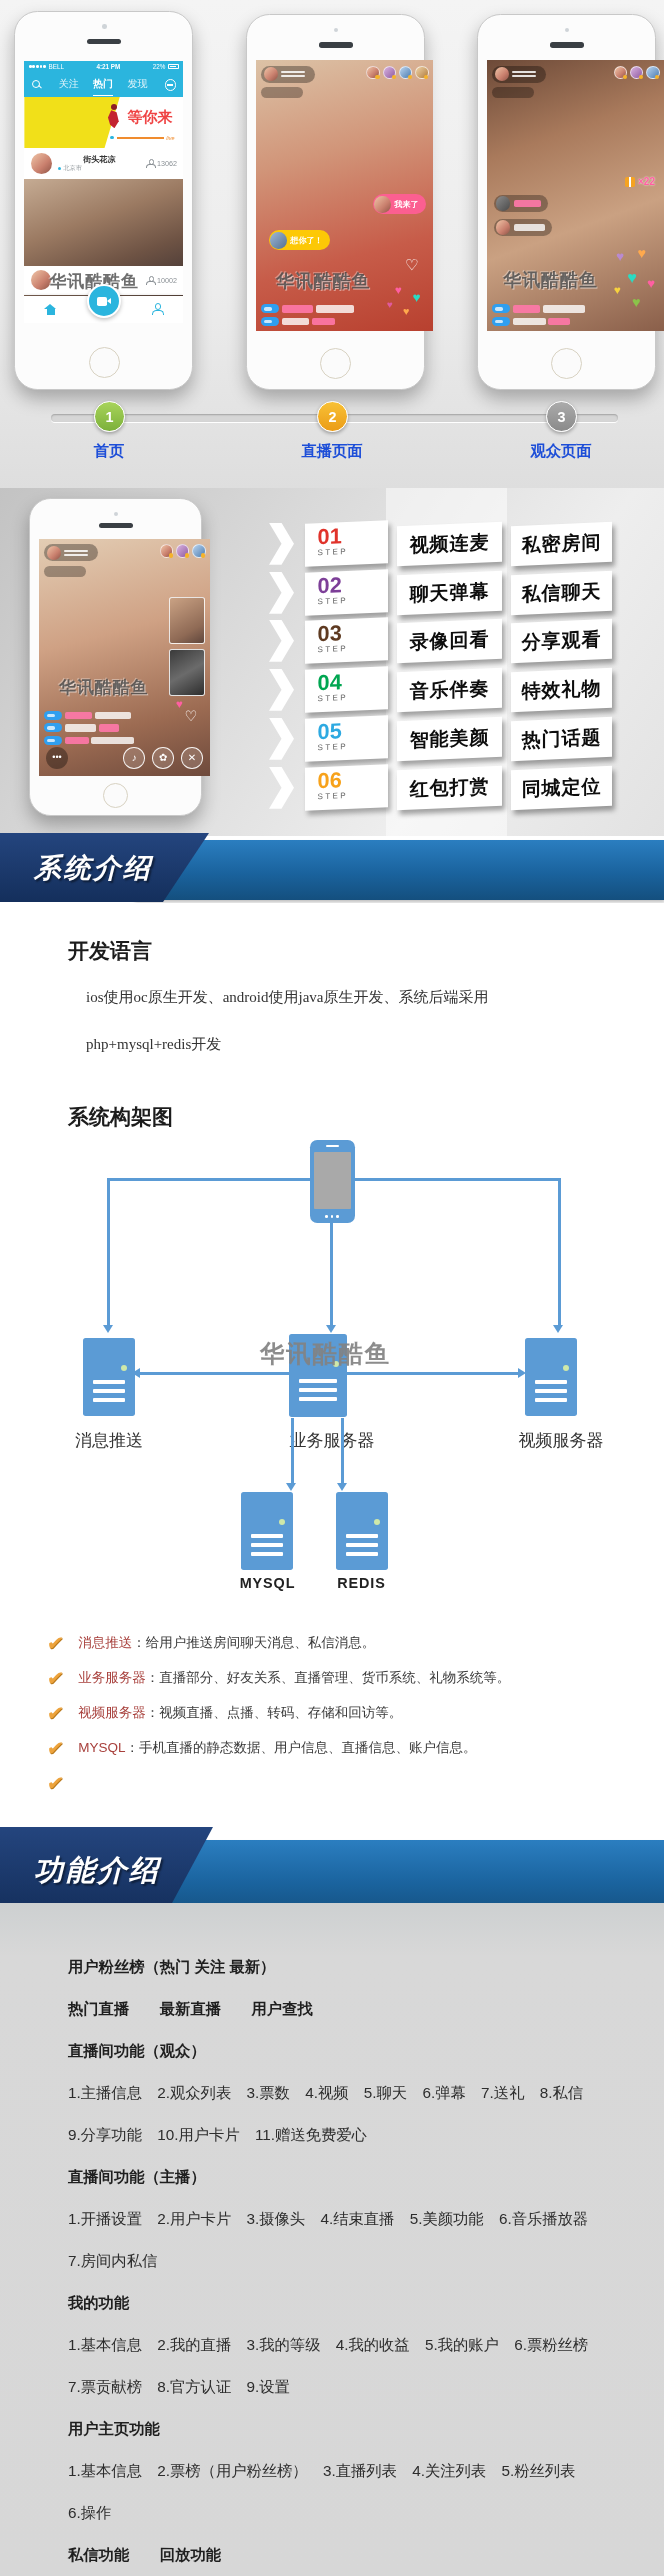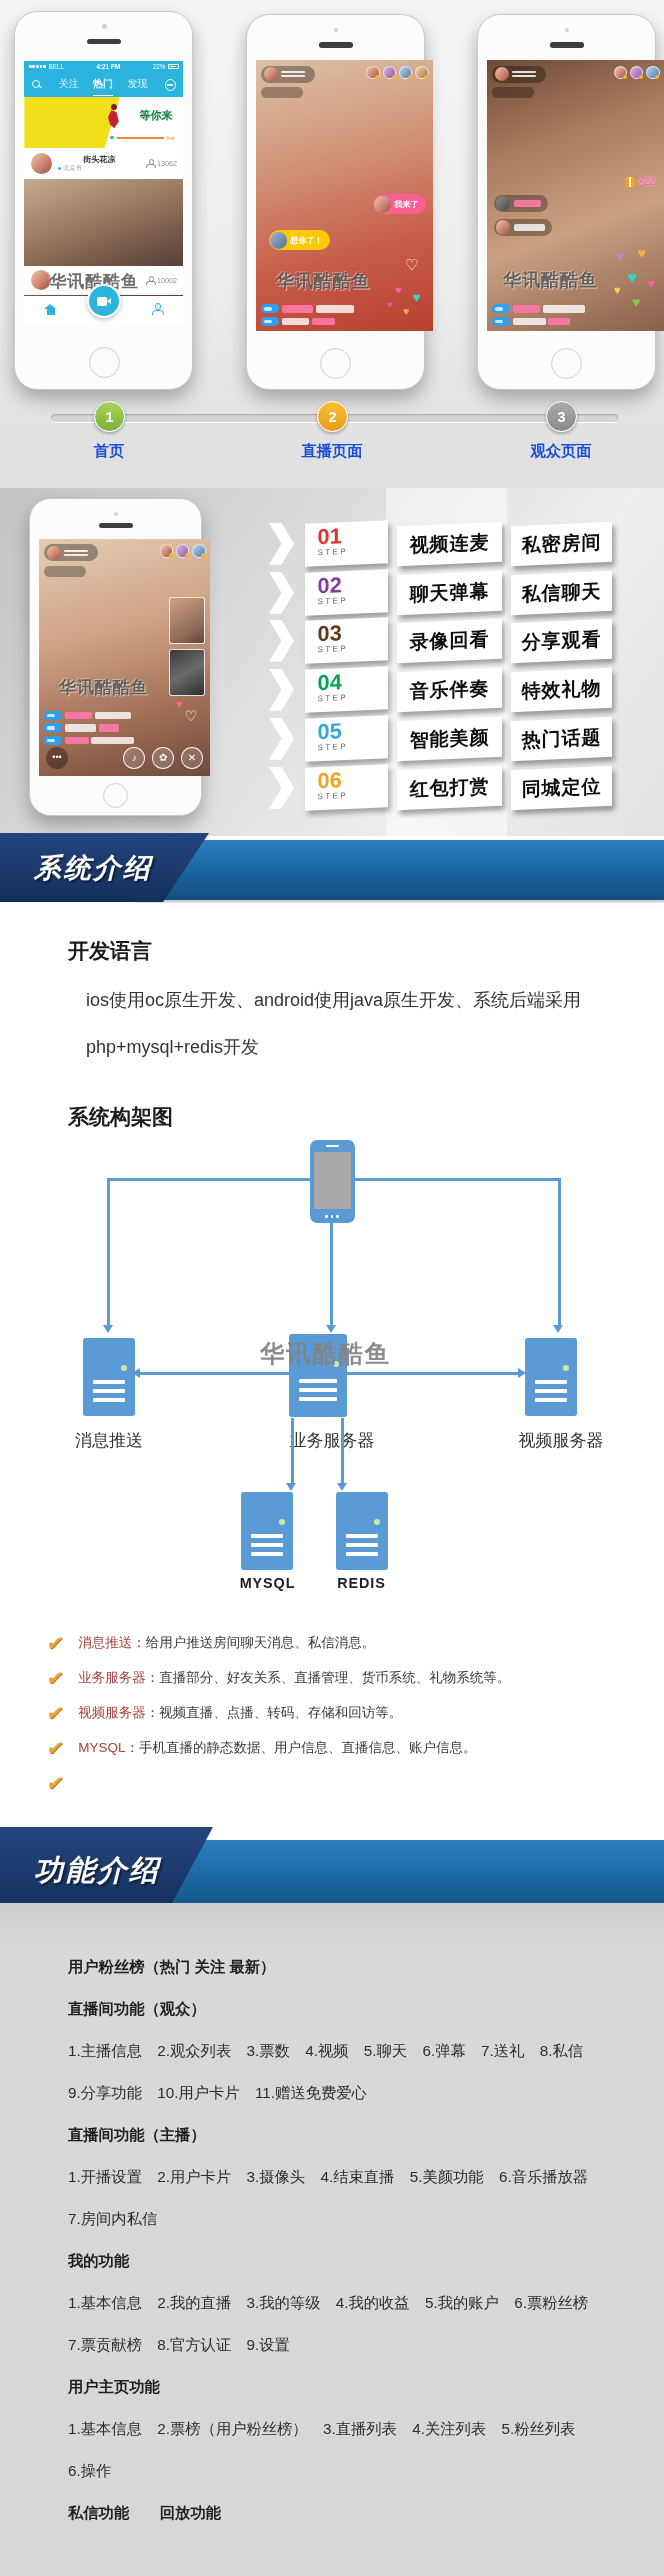--- a/index.html
+++ b/index.html
@@ -47,21 +47,21 @@
   .p1-tab.active { font-weight:bold; opacity:1; border-bottom:1.8px solid #fff; }
   .msg-ic { width:11.7px; height:11.7px; border:1.4px solid #fff; border-radius:50%; position:relative; }
   .msg-ic::after { content:""; position:absolute; left:1.8px; top:4.5px; width:5.4px; height:1.4px; background:#fff; }
   .p1-banner { height:51px; background:#fff; position:relative; overflow:hidden; }
   .p1-banner .yel { position:absolute; left:0; top:0; bottom:0; width:60%; background:#f1e019;
                clip-path:polygon(0 0,100% 0,84% 100%,0 100%); }
   .dancer { position:absolute; left:52%; top:7.2px; width:12.6px; height:27px; }
   .dancer::before { content:""; position:absolute; left:3.6px; top:0; width:6.3px; height:6.3px; border-radius:50%; background:#8e1e26; }
   .dancer::after { content:""; position:absolute; left:0.9px; top:6.3px; width:10.8px; height:18px; background:#c32430;
                clip-path:polygon(30% 0,80% 10%,100% 60%,60% 100%,20% 80%,0 40%); }
-  .p1-banner .btitle { position:absolute; right:10.8px; top:10.8px; font-size:11px; font-weight:bold; color:#15803d; }
+  .p1-banner .btitle { position:absolute; right:10.8px; top:10.8px; font-size:15px; font-weight:bold; color:#ef4444; }
   .p1-banner .liveline { position:absolute; right:9px; bottom:7.2px; display:flex; align-items:center; gap:2.7px; }
   .liveline .dot { width:3.6px; height:3.6px; border-radius:50%; background:#2bb5de; }
   .liveline .bar { width:47px; height:1.8px; background:#f08c2e; }
   .liveline .lv { font-size:5.4px; color:#f08c2e; font-style:italic; }
   .u-row { height:31px; background:#fff; display:flex; align-items:center; padding:0 6.3px; gap:5.4px; position:relative; }
   .ava { border-radius:50%; background:linear-gradient(135deg,#f0c6a8,#c97f6d 60%,#8c5346); flex:none; }
   .a24 { width:21.7px; height:21.7px; } .a22 { width:20px; height:20px; } .a18 { width:16.3px; height:16.3px; }
   .a16 { width:14.4px; height:14.4px; } .a15 { width:13.5px; height:13.5px; }
   .u-meta { flex:1; line-height:1.15; }
   .u-name { font-size:8.1px; color:#333; font-weight:bold;text-align:center; }
@@ -174,21 +174,21 @@
   .banner1 .band { left:135px; top:7.2px; height:60px; }
   .banner1 .ribbon { width:209px; height:69px; }
   .banner1 .ribbon span { font-size:27px; }
   .banner2 { top:1827px; height:97px; }
   .banner2 .band { left:135px; top:12.6px; height:79px; }
   .banner2 .ribbon { width:213px; height:87px; }
   .banner2 .ribbon span { font-size:29px; }
 
   
   .h2 { position:absolute; left:68px; font-size:21px; font-weight:bold; color:#1c1c1c; }
-  .body-line { position:absolute; left:86px; font-size:18px; color:#333; }
+  .body-line { position:absolute; left:86px; font-size:15px; color:#333;font-family:Liberation Serif, serif; }
 
   
   .d-line { position:absolute; background:#5b9bd5; }
   .arr-d { position:absolute; width:0; height:0; border-left:5.4px solid transparent;
            border-right:5.4px solid transparent; border-top:8.1px solid #5b9bd5; }
   .arr-l { position:absolute; width:0; height:0; border-top:5.4px solid transparent;
            border-bottom:5.4px solid transparent; border-right:8.1px solid #5b9bd5; }
   .arr-r { position:absolute; width:0; height:0; border-top:5.4px solid transparent;
            border-bottom:5.4px solid transparent; border-left:8.1px solid #5b9bd5; }
   .d-phone { position:absolute; left:310px; top:1140px; width:45px; height:83px; background:#5b9bd5; border-radius:7.2px; }
@@ -618,20 +618,21 @@
   <div class="banner banner2">
     <div class="band"></div>
     <div class="ribbon">
       <span>功能介绍</span>
     </div>
   </div>
 
   <div class="gray-bg"></div>
   <div class="f-lines">
     <div class="f-line bold">用户粉丝榜（热门 关注 最新）</div>
+    <div class="f-line bold">热门直播　　最新直播　　用户查找</div>
     <div class="f-line bold">直播间功能（观众）</div>
     <div class="f-line">1.主播信息　2.观众列表　3.票数　4.视频　5.聊天　6.弹幕　7.送礼　8.私信</div>
     <div class="f-line">9.分享功能　10.用户卡片　11.赠送免费爱心</div>
     <div class="f-line bold">直播间功能（主播）</div>
     <div class="f-line">1.开播设置　2.用户卡片　3.摄像头　4.结束直播　5.美颜功能　6.音乐播放器</div>
     <div class="f-line">7.房间内私信</div>
     <div class="f-line bold">我的功能</div>
     <div class="f-line">1.基本信息　2.我的直播　3.我的等级　4.我的收益　5.我的账户　6.票粉丝榜</div>
     <div class="f-line">7.票贡献榜　8.官方认证　9.设置</div>
     <div class="f-line bold">用户主页功能</div>

